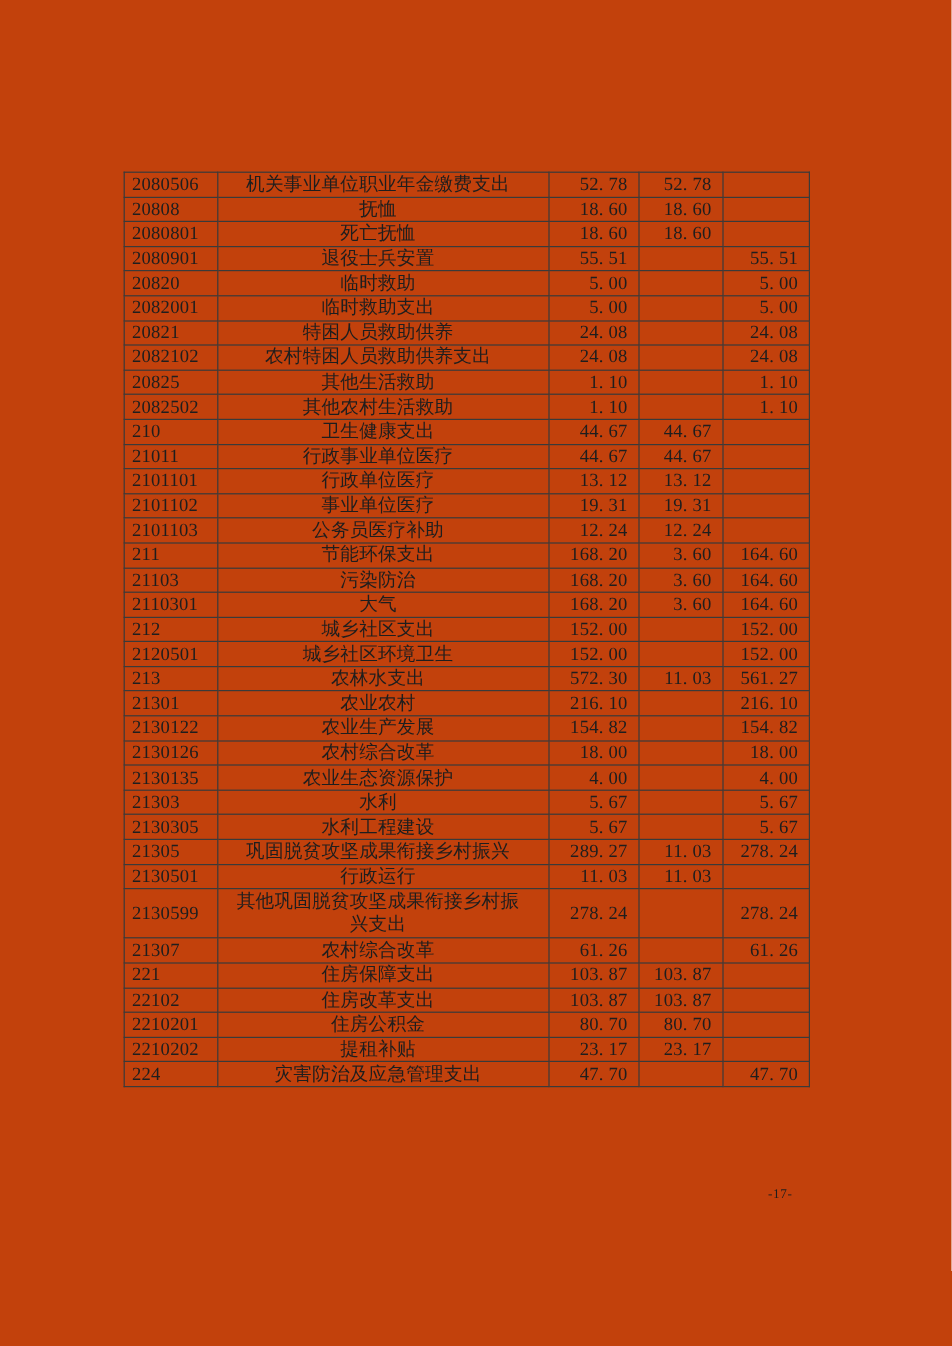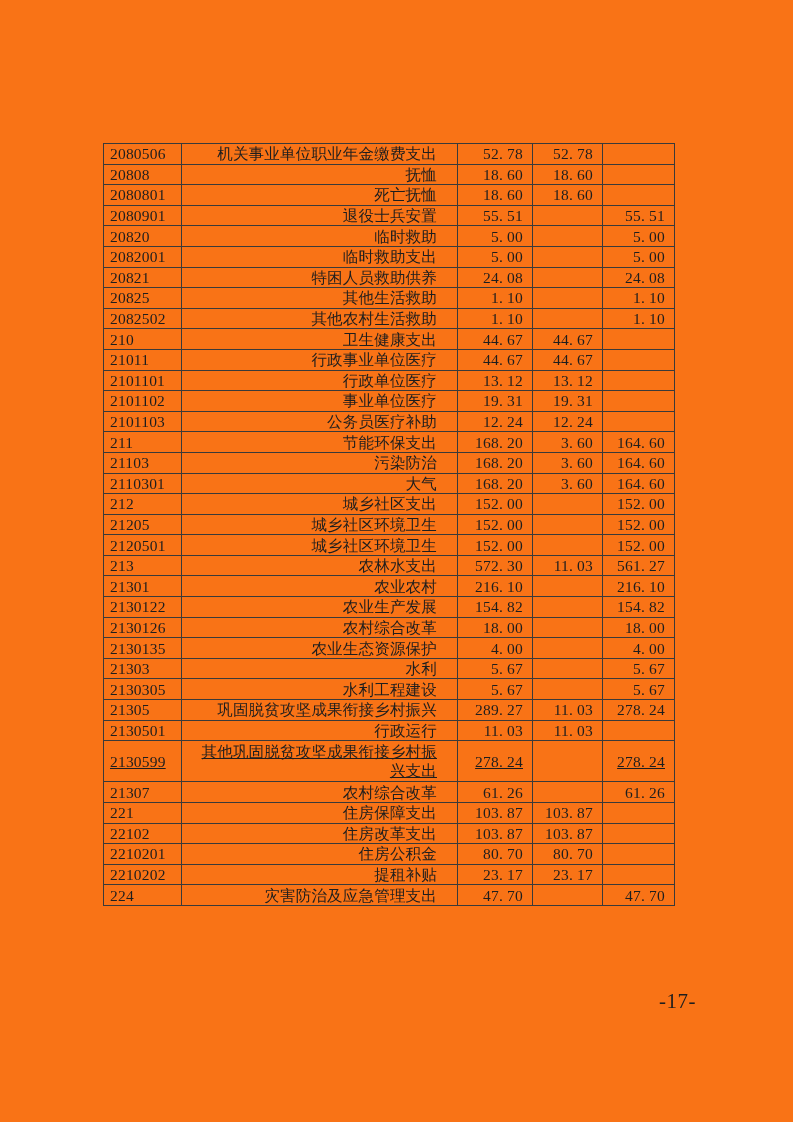--- a/index.html
+++ b/index.html
@@ -4,21 +4,21 @@
 <style>
   html, body {
     margin: 0;
     padding: 0;
     background: #ffffff;
   }
   .page {
     position: relative;
     width: 793px;
     height: 1122px;
-    background: #f97316;
+    background: #c2410c;
     font-family: "Liberation Serif", "DejaVu Serif", serif;
     color: #1e1e1e;
     overflow: hidden;
   }
   .budget-table {
     position: absolute;
     left: 103px;
     top: 143px;
     width: 571px;
     border-collapse: collapse;
@@ -32,44 +32,43 @@
     padding: 0;
     vertical-align: middle;
     overflow: hidden;
     white-space: normal;
   }
   .budget-table tr {
     height: 20.6px;
   }
   .budget-table tr.tall {
     height: 41.2px;
-    text-decoration: underline;
   }
   td.code {
     padding-left: 6px;
     text-align: left;
   }
   td.name {
     padding-left: 11px;
     padding-right: 20px;
-    text-align: right;
+    text-align: center;
     word-break: break-all;
   }
   td.num {
     text-align: right;
     padding-right: 9px;
     white-space: nowrap;
   }
   .page-num {
     position: absolute;
     left: 640px;
     top: 989px;
     width: 56px;
-    text-align: right;
-    font-size: 21px;
+    text-align: left;
+    font-size: 11px;
     letter-spacing: 0.5px;
     color: #1e1e1e;
   }
 </style>
 </head>
 <body>
 
 <div class="page">
 
   <table class="budget-table">
@@ -124,20 +123,27 @@
     <td class="num">5. 00</td>
   </tr>
         <tr>
     <td class="code">20821</td>
     <td class="name">特困人员救助供养</td>
     <td class="num">24. 08</td>
     <td class="num"></td>
     <td class="num">24. 08</td>
   </tr>
         <tr>
+    <td class="code">2082102</td>
+    <td class="name">农村特困人员救助供养支出</td>
+    <td class="num">24. 08</td>
+    <td class="num"></td>
+    <td class="num">24. 08</td>
+  </tr>
+        <tr>
     <td class="code">20825</td>
     <td class="name">其他生活救助</td>
     <td class="num">1. 10</td>
     <td class="num"></td>
     <td class="num">1. 10</td>
   </tr>
         <tr>
     <td class="code">2082502</td>
     <td class="name">其他农村生活救助</td>
     <td class="num">1. 10</td>
@@ -196,27 +202,20 @@
         <tr>
     <td class="code">2110301</td>
     <td class="name">大气</td>
     <td class="num">168. 20</td>
     <td class="num">3. 60</td>
     <td class="num">164. 60</td>
   </tr>
         <tr>
     <td class="code">212</td>
     <td class="name">城乡社区支出</td>
-    <td class="num">152. 00</td>
-    <td class="num"></td>
-    <td class="num">152. 00</td>
-  </tr>
-        <tr>
-    <td class="code">21205</td>
-    <td class="name">城乡社区环境卫生</td>
     <td class="num">152. 00</td>
     <td class="num"></td>
     <td class="num">152. 00</td>
   </tr>
         <tr>
     <td class="code">2120501</td>
     <td class="name">城乡社区环境卫生</td>
     <td class="num">152. 00</td>
     <td class="num"></td>
     <td class="num">152. 00</td>

